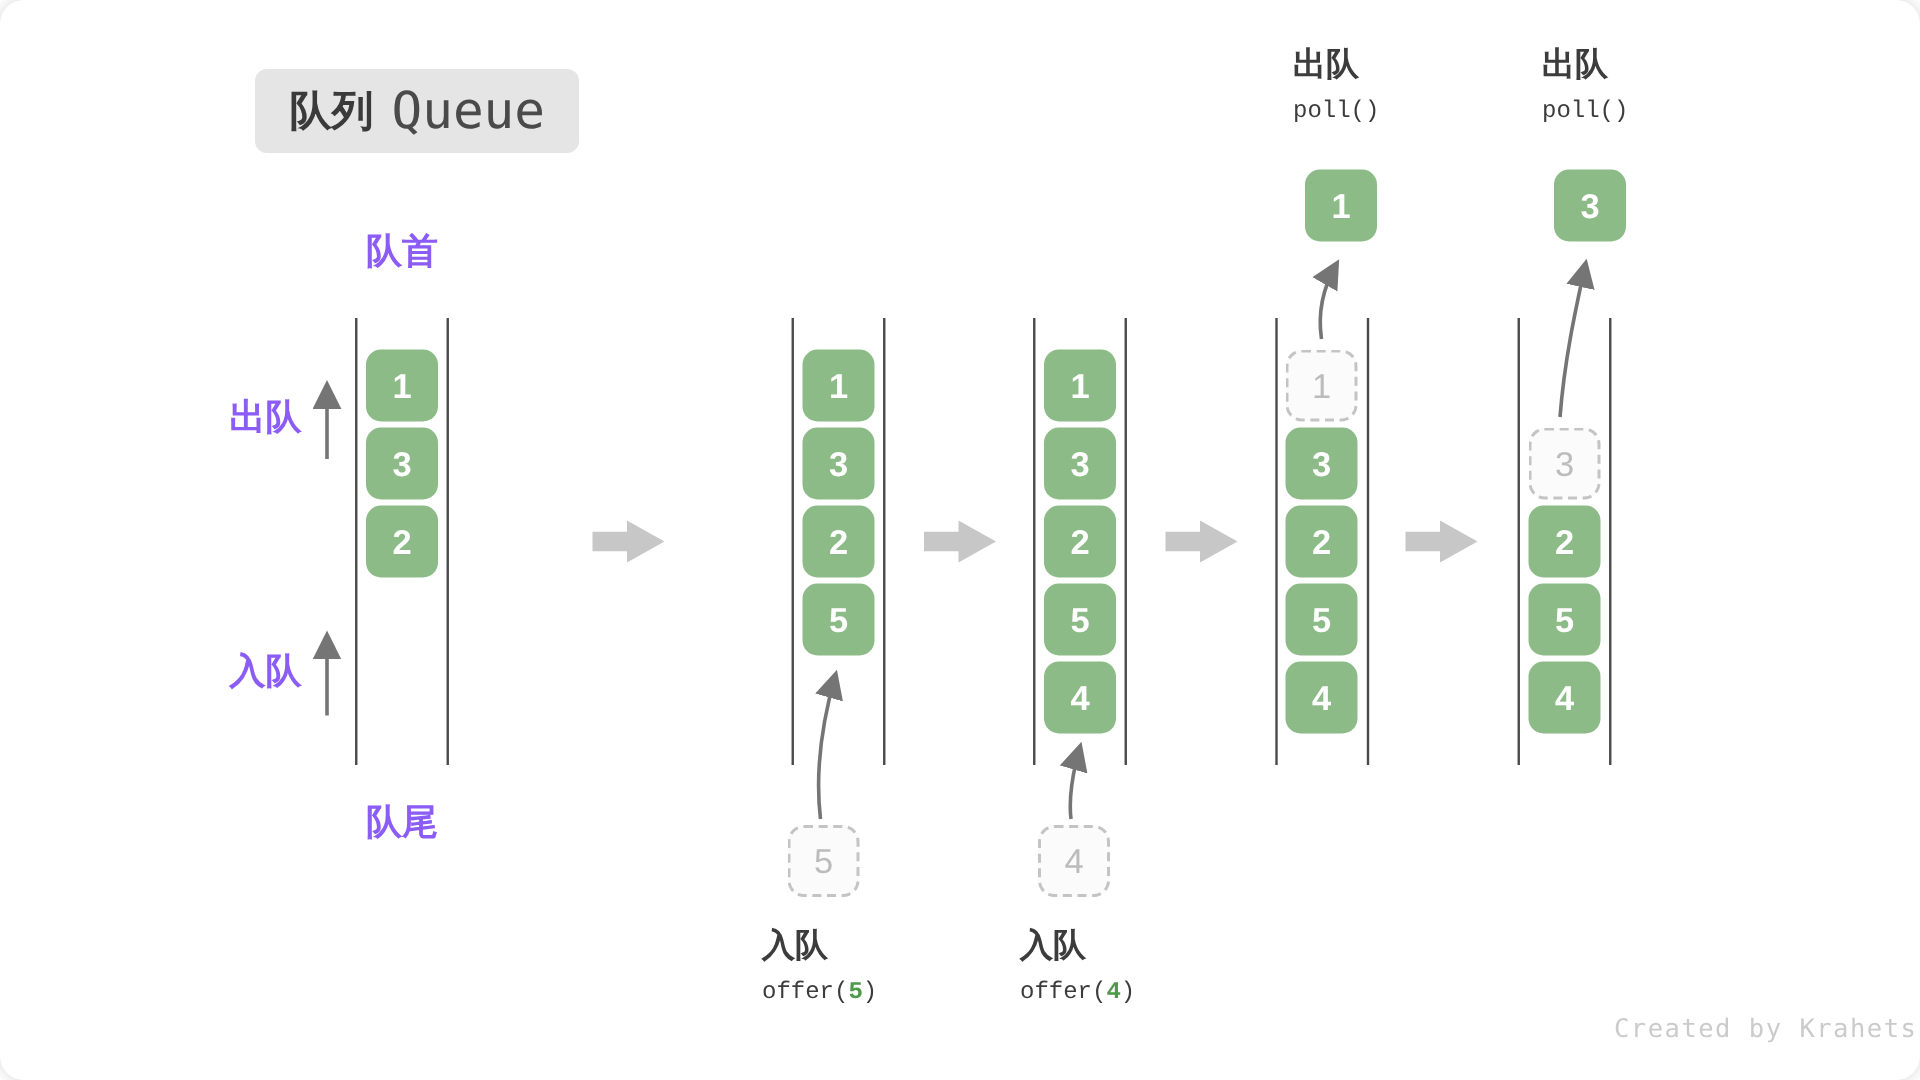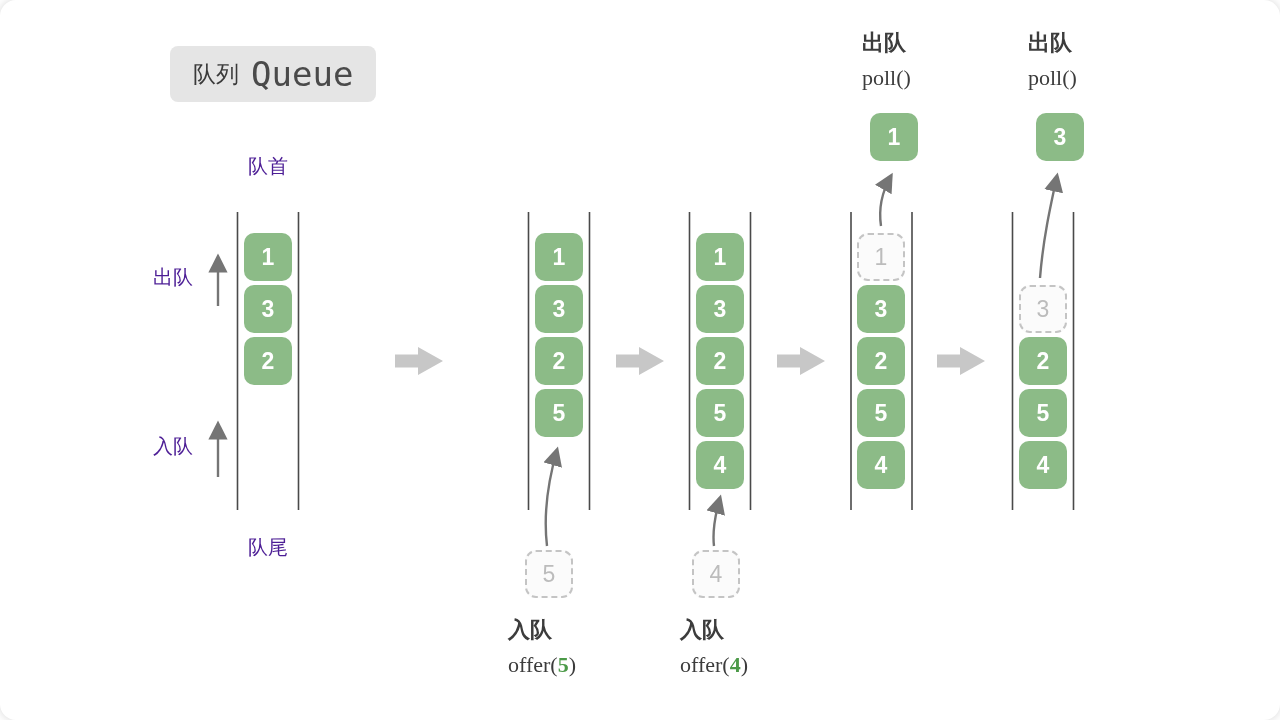--- a/index.html
+++ b/index.html
@@ -6,40 +6,40 @@
   body{font-family:"Liberation Sans","DejaVu Sans",sans-serif;}
   .canvas{
     position:relative;width:1280px;height:720px;background:#ffffff;
     border-radius:16px;box-shadow:0 0 10px rgba(0,0,0,.16);overflow:hidden;
   }
   .abs{position:absolute;}
   .title-badge{
     left:170px;top:46px;height:56px;padding:0 23px;background:#e5e5e5;
     border-radius:8px;display:flex;align-items:center;gap:12px;
   }
-  .title-zh{font-size:23px;font-weight:400;color:#3a3a3a;}
+  .title-zh{font-size:28px;font-weight:700;color:#3a3a3a;}
   .title-en{font-size:34px;color:#4a4a4a;font-family:"DejaVu Sans Mono","Liberation Mono",monospace;}
-  .cjk-label{font-size:20px;font-weight:400;color:#4c1d95;line-height:1;}
+  .cjk-label{font-size:24px;font-weight:700;color:#8b5cf6;line-height:1;}
   .centered{text-align:center;}
   .gbox{
     width:48px;height:48px;background:#8CBB87;border-radius:10px;
     color:#ffffff;font-size:23px;font-weight:700;
     display:flex;align-items:center;justify-content:center;
   }
   .ghost{
     width:48px;height:48px;box-sizing:border-box;background:#fbfbfb;
     border:2px dashed #c4c4c4;border-radius:11px;
     color:#bcbcbc;font-size:23px;font-weight:400;
     display:flex;align-items:center;justify-content:center;
   }
   .op-label{display:flex;flex-direction:column;gap:11px;}
   .op-zh{font-size:22px;font-weight:700;color:#3c3c3c;line-height:1.1;}
   .op-code{
-    font-size:22px;color:#3c3c3c;line-height:1.1;
-    font-family:Liberation Serif, serif;
+    font-size:16px;color:#3c3c3c;line-height:1.1;
+    font-family:Liberation Mono, monospace;
   }
   .op-code .arg{color:#4C9A48;font-weight:700;}
   .watermark{
     font-family:"DejaVu Sans Mono","Liberation Mono",monospace;
     font-size:17px;color:#cbcbcb;letter-spacing:1px;
   }
   svg{position:absolute;left:0;top:0;}
 </style>
 </head>
 <body>
@@ -144,14 +144,15 @@
       <div class="op-zh">出队</div>
       <div class="op-code">poll()</div>
     </div>
     <div class="abs gbox" style="left:1036px;top:113px;">3</div>
     <div class="abs ghost" style="left:1019px;top:285px;">3</div>
     <div class="abs gbox" style="left:1019px;top:337px;">2</div>
     <div class="abs gbox" style="left:1019px;top:389px;">5</div>
     <div class="abs gbox" style="left:1019px;top:441px;">4</div>
   </div>
 
+  <div class="abs watermark" style="left:1076px;top:676px;">Created by Krahets</div>
 
 </div>
 
 </body></html>

